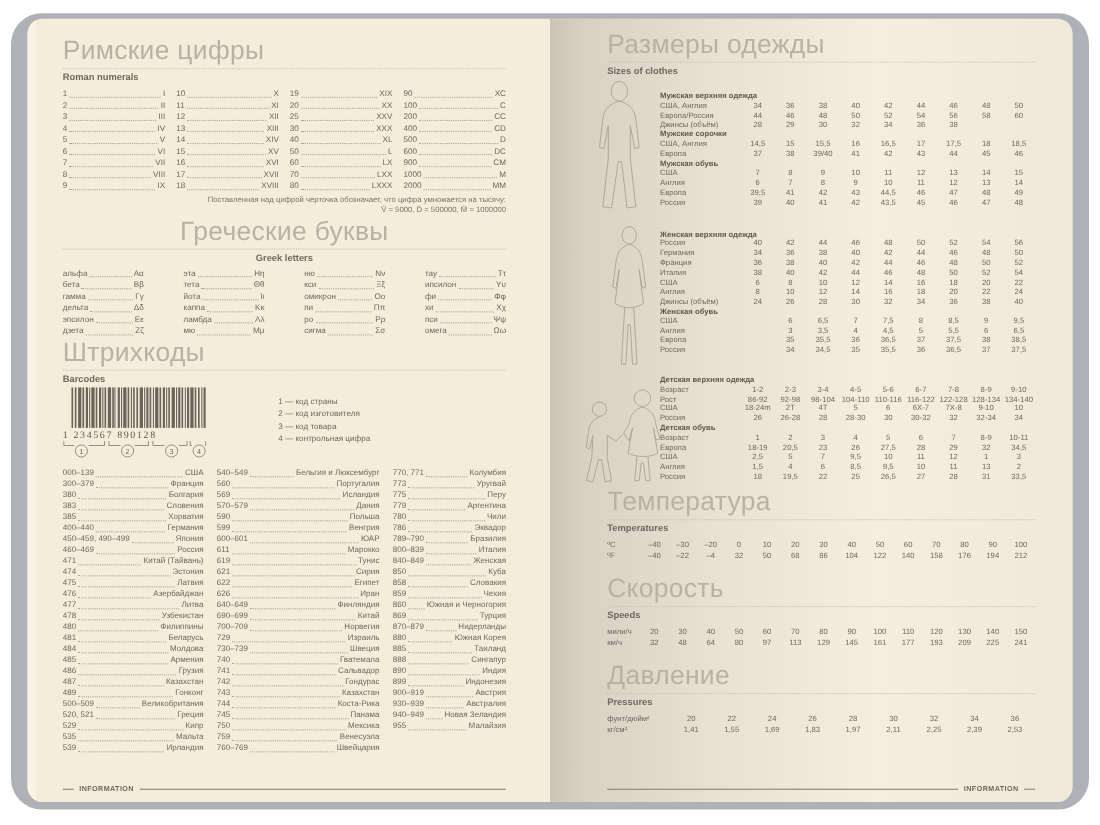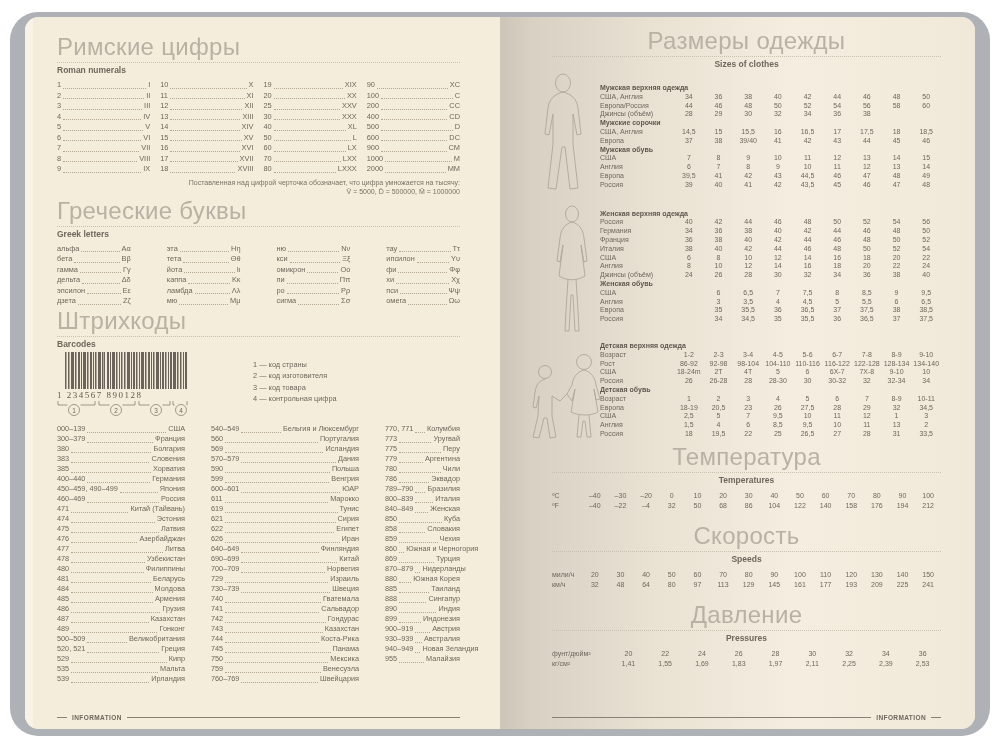--- a/index.html
+++ b/index.html
@@ -6,39 +6,39 @@
   html,body{width:1000px;height:750px;}
   body{position:relative;background:#ffffff;font-family:"Liberation Sans","DejaVu Sans",sans-serif;color:#6e675c;overflow:hidden;}
   .cover{position:absolute;left:10px;top:12px;width:980px;height:724px;background:#aeb1b6;border-radius:28px;}
   .pages{position:absolute;left:15px;top:5px;width:950px;height:712px;border-radius:14px;overflow:hidden;display:flex;background:#f5eddb;}
   .page{position:relative;height:100%;}
   .page-left{width:475px;background:#f5eddb;padding:18px 40px 0 32px;}
   .page-left::before{content:"";position:absolute;left:0;top:0;bottom:0;width:8px;background:#f9f3e6;}
   .page-right{width:475px;background:linear-gradient(90deg,#ccc5b8 0%,#d8d1c4 7%,#e9e2d3 32%,#f5eee0 62%,#f0e8d8 100%);padding:12px 34px 0 52px;}
 
   .sec-title{font-size:24px;font-weight:400;color:#b8b1a4;letter-spacing:.3px;line-height:24px;}
-  .r-align{text-align:center;}
+  .r-align{text-align:left;}
   .sec-rule{border:0;border-top:1px dotted #c9c1af;margin-top:3px;}
   .sec-sub{font-size:8.5px;line-height:12px;font-weight:700;color:#6e675c;margin-top:1px;}
 
   .lead-cols{display:flex;gap:10px;}
   .lead-col{flex:1;min-width:0;}
   .lead-row{display:flex;align-items:flex-end;height:10.5px;font-size:7.4px;line-height:10.5px;white-space:nowrap;}
   .lead-dots{flex:1;border-bottom:1px dotted #b1a58f;margin:0 2px 2px;min-width:5px;}
   #roman-cols{margin-top:4px;}
   #greek-cols{margin-top:4px;gap:36px;}
   .roman-note{font-size:7px;line-height:9.5px;text-align:right;margin-top:3px;color:#7a7166;}
-  .sec-greek{margin-top:2px;}
+  .sec-greek{margin-top:2px;text-align:center;}
   .sec-bc{margin-top:2px;}
 
   .bc-top{display:flex;margin-top:2px;}
   .bc-graphic{width:150px;}
   .bc-digits{font-size:9px;letter-spacing:1.5px;line-height:10px;white-space:nowrap;color:#5f584e;font-family:Liberation Serif, serif;}
   .bc-legend{margin-left:46px;margin-top:7px;font-size:7.4px;line-height:11.5px;}
-  .bc-cols{display:flex;gap:26px;margin-top:2px;justify-content:space-between;}
+  .bc-cols{display:flex;gap:12px;margin-top:2px;justify-content:space-between;}
   .bc-col-0{flex:0 0 128px;}
   .bc-col-1{flex:0 0 148px;}
   .bc-col-2{flex:1;}
   .bc-cols .lead-row{height:10.0px;font-size:7.3px;}
 
   .page-foot{position:absolute;bottom:8px;left:32px;right:40px;display:flex;align-items:center;gap:5px;font-size:6.5px;font-weight:700;letter-spacing:.4px;color:#6e675c;}
   .page-right .page-foot{left:52px;right:34px;}
   .foot-line{flex:1;border-top:1px solid #8a8174;}
   .foot-dash{width:10px;border-top:1px solid #8a8174;}
 

